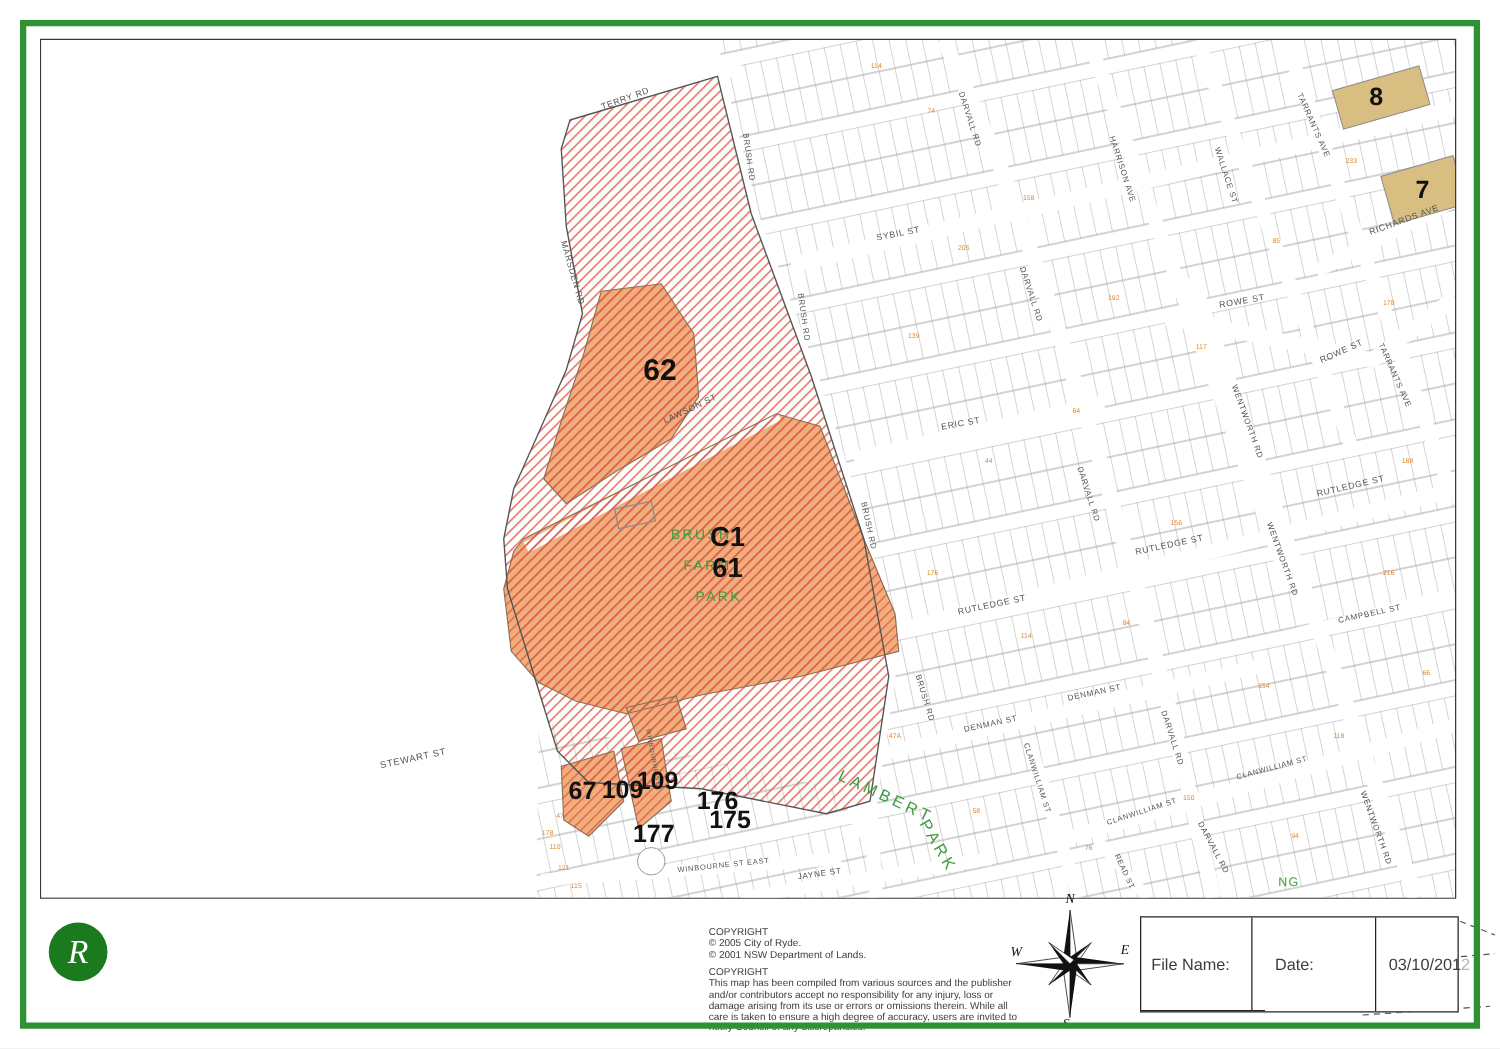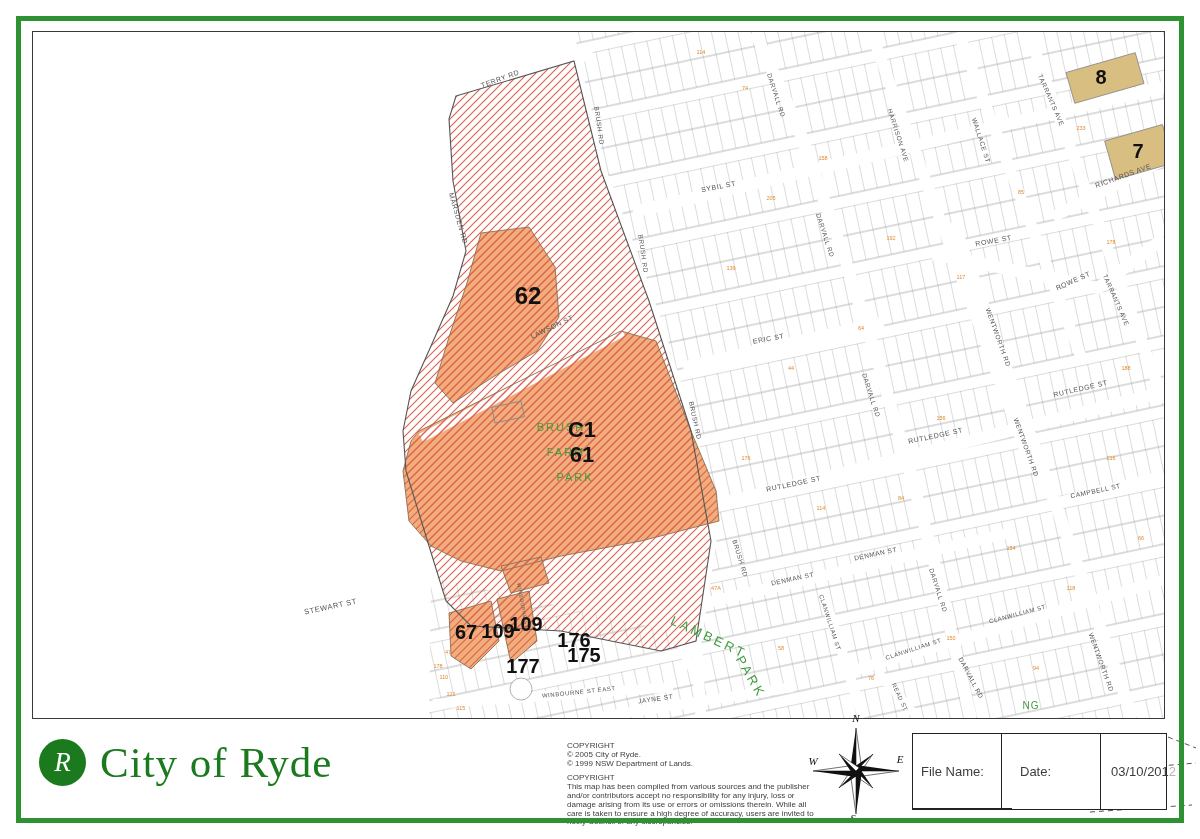--- a/index.html
+++ b/index.html
@@ -179,27 +179,26 @@
         <text x="1003" y="638" fill="#e08a30" font-size="5.5" text-anchor="middle">94</text>
         <text x="1108" y="508" fill="#e08a30" font-size="5.5" text-anchor="middle">66</text>
       </g>
   </svg>
 </div>
 
 <div class="logo-wrap">
   <div class="logo-circle">
     <span>R</span>
   </div>
-  <div class="org-name">City of Ryde</div>
 </div>
 
 <div class="copy-block">
   <div class="hd">COPYRIGHT</div>
   <div>© 2005 City of Ryde.</div>
-  <div>© 1999 NSW Department of Lands.</div>
+  <div>© 2001 NSW Department of Lands.</div>
   <div class="hd">COPYRIGHT</div>
   <div>This map has been compiled from various sources and the publisher and/or contributors accept no responsibility for any injury, loss or damage arising from its use or errors or omissions therein. While all care is taken to ensure a high degree of accuracy, users are invited to notify Council of any discrepancies.</div>
 </div>
 
 <div class="info-table">
   <div class="info-row">
     <div class="info-label">File Name:</div>
     <div class="info-value"></div>
   </div>
   <div class="info-row">

